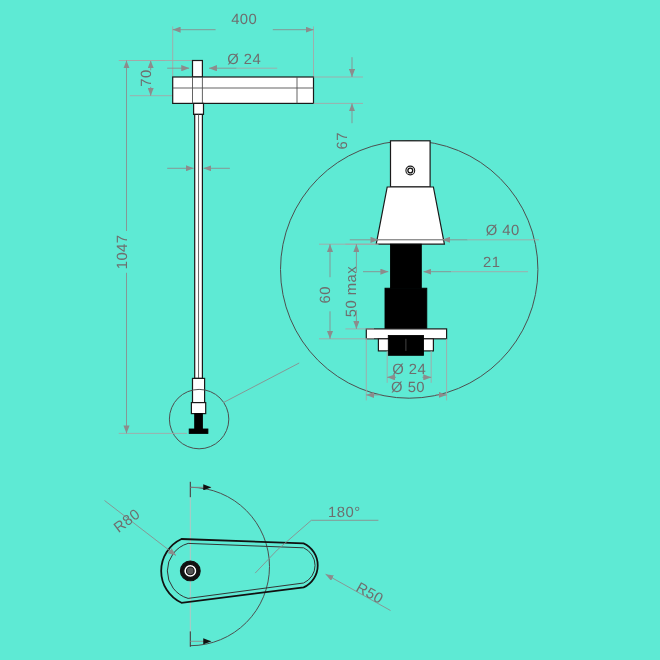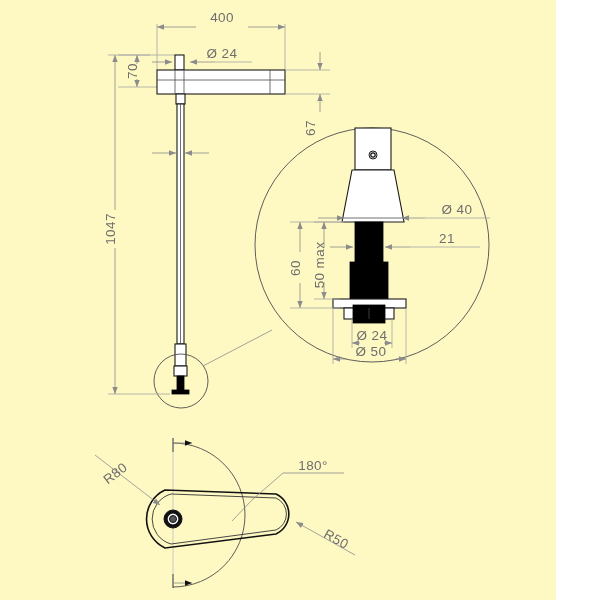--- a/index.html
+++ b/index.html
@@ -2,21 +2,21 @@
 <html><head>
 <meta charset="utf-8">
 <title>Technical Drawing</title>
 <style>
   html,body{margin:0;padding:0;background:#ffffff;}
   body{
     width:600px;height:600px;overflow:hidden;
     font-family:"Liberation Sans", sans-serif;
     color:#595959;
   }
-  #sheet{position:relative;width:556px;height:600px;background:#fef9c3;text-decoration:underline;}
+  #sheet{position:relative;width:600px;height:600px;background:#5eead4;text-decoration:underline;}
   svg#dwg{display:block;width:600px;height:600px;}
   .dimline{stroke:#8c8c8c;stroke-width:0.8;fill:none;}
   .extline{stroke:#a6a6a6;stroke-width:0.8;fill:none;}
   .leader{stroke:#8c8c8c;stroke-width:0.8;fill:none;}
   .center{stroke:#c0c0c0;stroke-width:0.8;fill:none;stroke-dasharray:none;}
   .thin{stroke:#4d4d4d;stroke-width:0.8;fill:none;}
   .outline{stroke:#1a1a1a;stroke-width:1.1;fill:#ffffff;}
   .outline-n{stroke:#1a1a1a;stroke-width:1.0;fill:none;}
   .solidblk{fill:#000000;stroke:#000000;stroke-width:0.8;}
   .detcirc{stroke:#4d4d4d;stroke-width:0.9;fill:none;}

